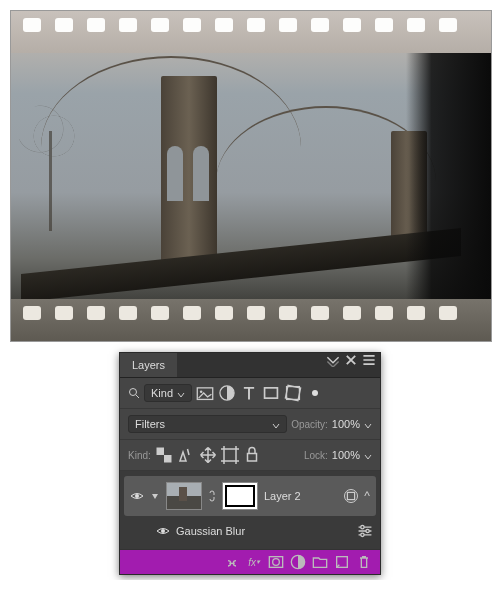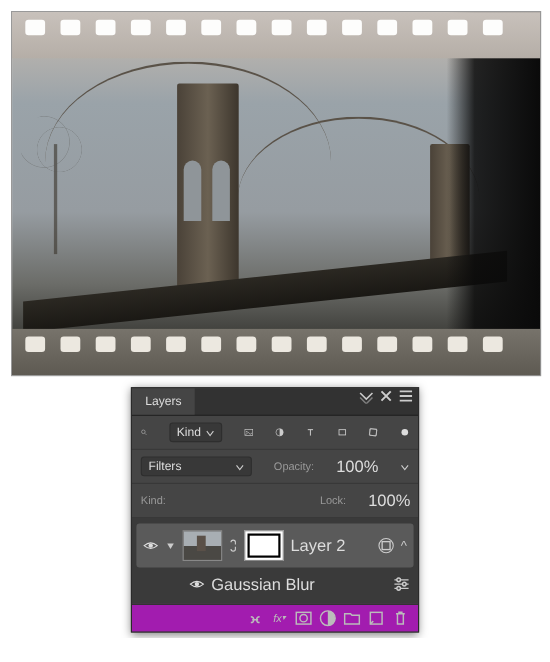--- a/index.html
+++ b/index.html
@@ -21,41 +21,41 @@
 .cable{position:absolute;border-top:2px solid #5a5248;border-radius:50%;width:260px;height:180px;left:-10px;top:-20px}
 .cable2{position:absolute;border-top:2px solid #5a5248;border-radius:50%;width:220px;height:150px;left:165px;top:30px}
 .tree{position:absolute;left:8px;top:90px;width:70px;height:130px;opacity:0.6}
 .tree::before{content:"";position:absolute;width:3px;height:100px;left:30px;top:30px;background:#3a342b}
 .tree::after{content:"";position:absolute;width:70px;height:70px;border-radius:50%;background:radial-gradient(circle,transparent 40%,rgba(50,44,36,0.3) 41%,transparent 42%),radial-gradient(circle at 30% 40%,transparent 35%,rgba(50,44,36,0.3) 36%,transparent 37%)}
 .panel{width:260px;margin:5px auto;background:#454545;border:1px solid #2a2a2a;box-shadow:0 2px 8px rgba(0,0,0,0.5)}
 .panel-tab{background:#323232;height:24px;display:flex;border-bottom:1px solid #222}
 .tab-active{background:#454545;padding:4px 12px;color:#ddd;height:16px;display:flex;align-items:center}
 .panel-tab .spacer{flex:1}
 .micro-btn{width:14px;height:14px;display:inline-flex;align-items:center;justify-content:center;color:#ccc;cursor:pointer;margin-right:4px}
-.row{display:flex;align-items:center;gap:20px;padding:4px 8px;min-height:22px}
+.row{display:flex;align-items:center;gap:4px;padding:4px 8px;min-height:22px}
 .row.border-b{border-bottom:1px solid #383838}
 .search-icon{width:12px;height:12px}
 .dropdown{background:#383838;border:1px solid #2e2e2e;border-radius:3px;padding:2px 6px;display:flex;align-items:center;gap:4px;color:#ddd;cursor:pointer}
 .chevron{width:8px;height:8px}
 .icon-btn{width:18px;height:18px;display:flex;align-items:center;justify-content:center;color:#bbb;cursor:pointer}
 .layers-area{background:#3a3a3a;padding:4px 0}
 .layer-row{display:flex;align-items:center;padding:3px 6px;gap:6px;background:#5a5a5a;margin:1px 4px;border-radius:3px;height:34px}
 .layer-sub{display:flex;align-items:center;padding:2px 6px 2px 42px;gap:6px;height:24px}
 .eye{width:14px;height:14px;cursor:pointer}
 .thumb{width:34px;height:26px;border:1px solid #888;background:linear-gradient(180deg,#a8aeb3 50%,#4a4844 50%);position:relative}
 .thumb::after{content:"";position:absolute;left:12px;top:4px;width:8px;height:14px;background:#5a5048}
 .mask-thumb{width:34px;height:26px;border:1px solid #888;background:#fff;position:relative}
 .mask-thumb::before{content:"";position:absolute;inset:2px;border:2px solid #000}
 .sf-thumb{width:22px;height:18px;background:#fff;border:1px solid #888}
 .link{width:8px;height:14px}
 .footer{display:flex;align-items:center;gap:6px;padding:4px 8px;background:#a21caf;border-top:1px solid #333;justify-content:flex-end}
 .footer .icon-btn{width:16px;height:16px}
 svg{width:100%;height:100%}
 .lbl{color:#999;font-size:10px}
-.val{color:#ddd;font-size:15px}
+.val{color:#ddd;font-size:11px}
 .smart-badge{width:12px;height:12px;border-radius:50%;border:1.5px solid #ccc;display:flex;align-items:center;justify-content:center;font-size:8px}
 .tri{width:10px;height:10px}
 </style>
 </head>
 <body>
 
 <div class="canvas">
   <div class="tree"></div>
   <div class="bridge">
     <div class="cable"></div>
@@ -240,21 +240,21 @@
       <div class="mask-thumb"></div>
       <span class="val">Layer 2</span>
       <span style="flex:1"></span>
       <span class="smart-badge">
           <svg viewBox="0 0 10 10">
             <rect x="2" y="2" width="6" height="6" stroke="#ccc" fill="none" stroke-width="1"></rect>
           </svg>
         </span>
       <span style="color:#ccc;font-size:12px;cursor:pointer">^</span>
     </div>
-    <div class="layer-sub" style="padding-left:52px">
+    <div class="layer-sub" style="padding-left:36px">
       <span class="eye"><svg viewBox="0 0 14 14">
             <path d="M1 7 Q7 2 13 7 Q7 12 1 7 Z" stroke="#ddd" fill="none"></path>
             <circle cx="7" cy="7" r="2" fill="#ddd"></circle>
           </svg></span>
       <span class="val">Gaussian Blur</span>
       <span style="flex:1"></span>
       <span class="icon-btn">
           <svg viewBox="0 0 14 14">
             <path d="M2 4 H12 M2 7 H12 M2 10 H12" stroke="#ccc"></path>
             <circle cx="5" cy="4" r="1.3" fill="#454545" stroke="#ccc"></circle>

